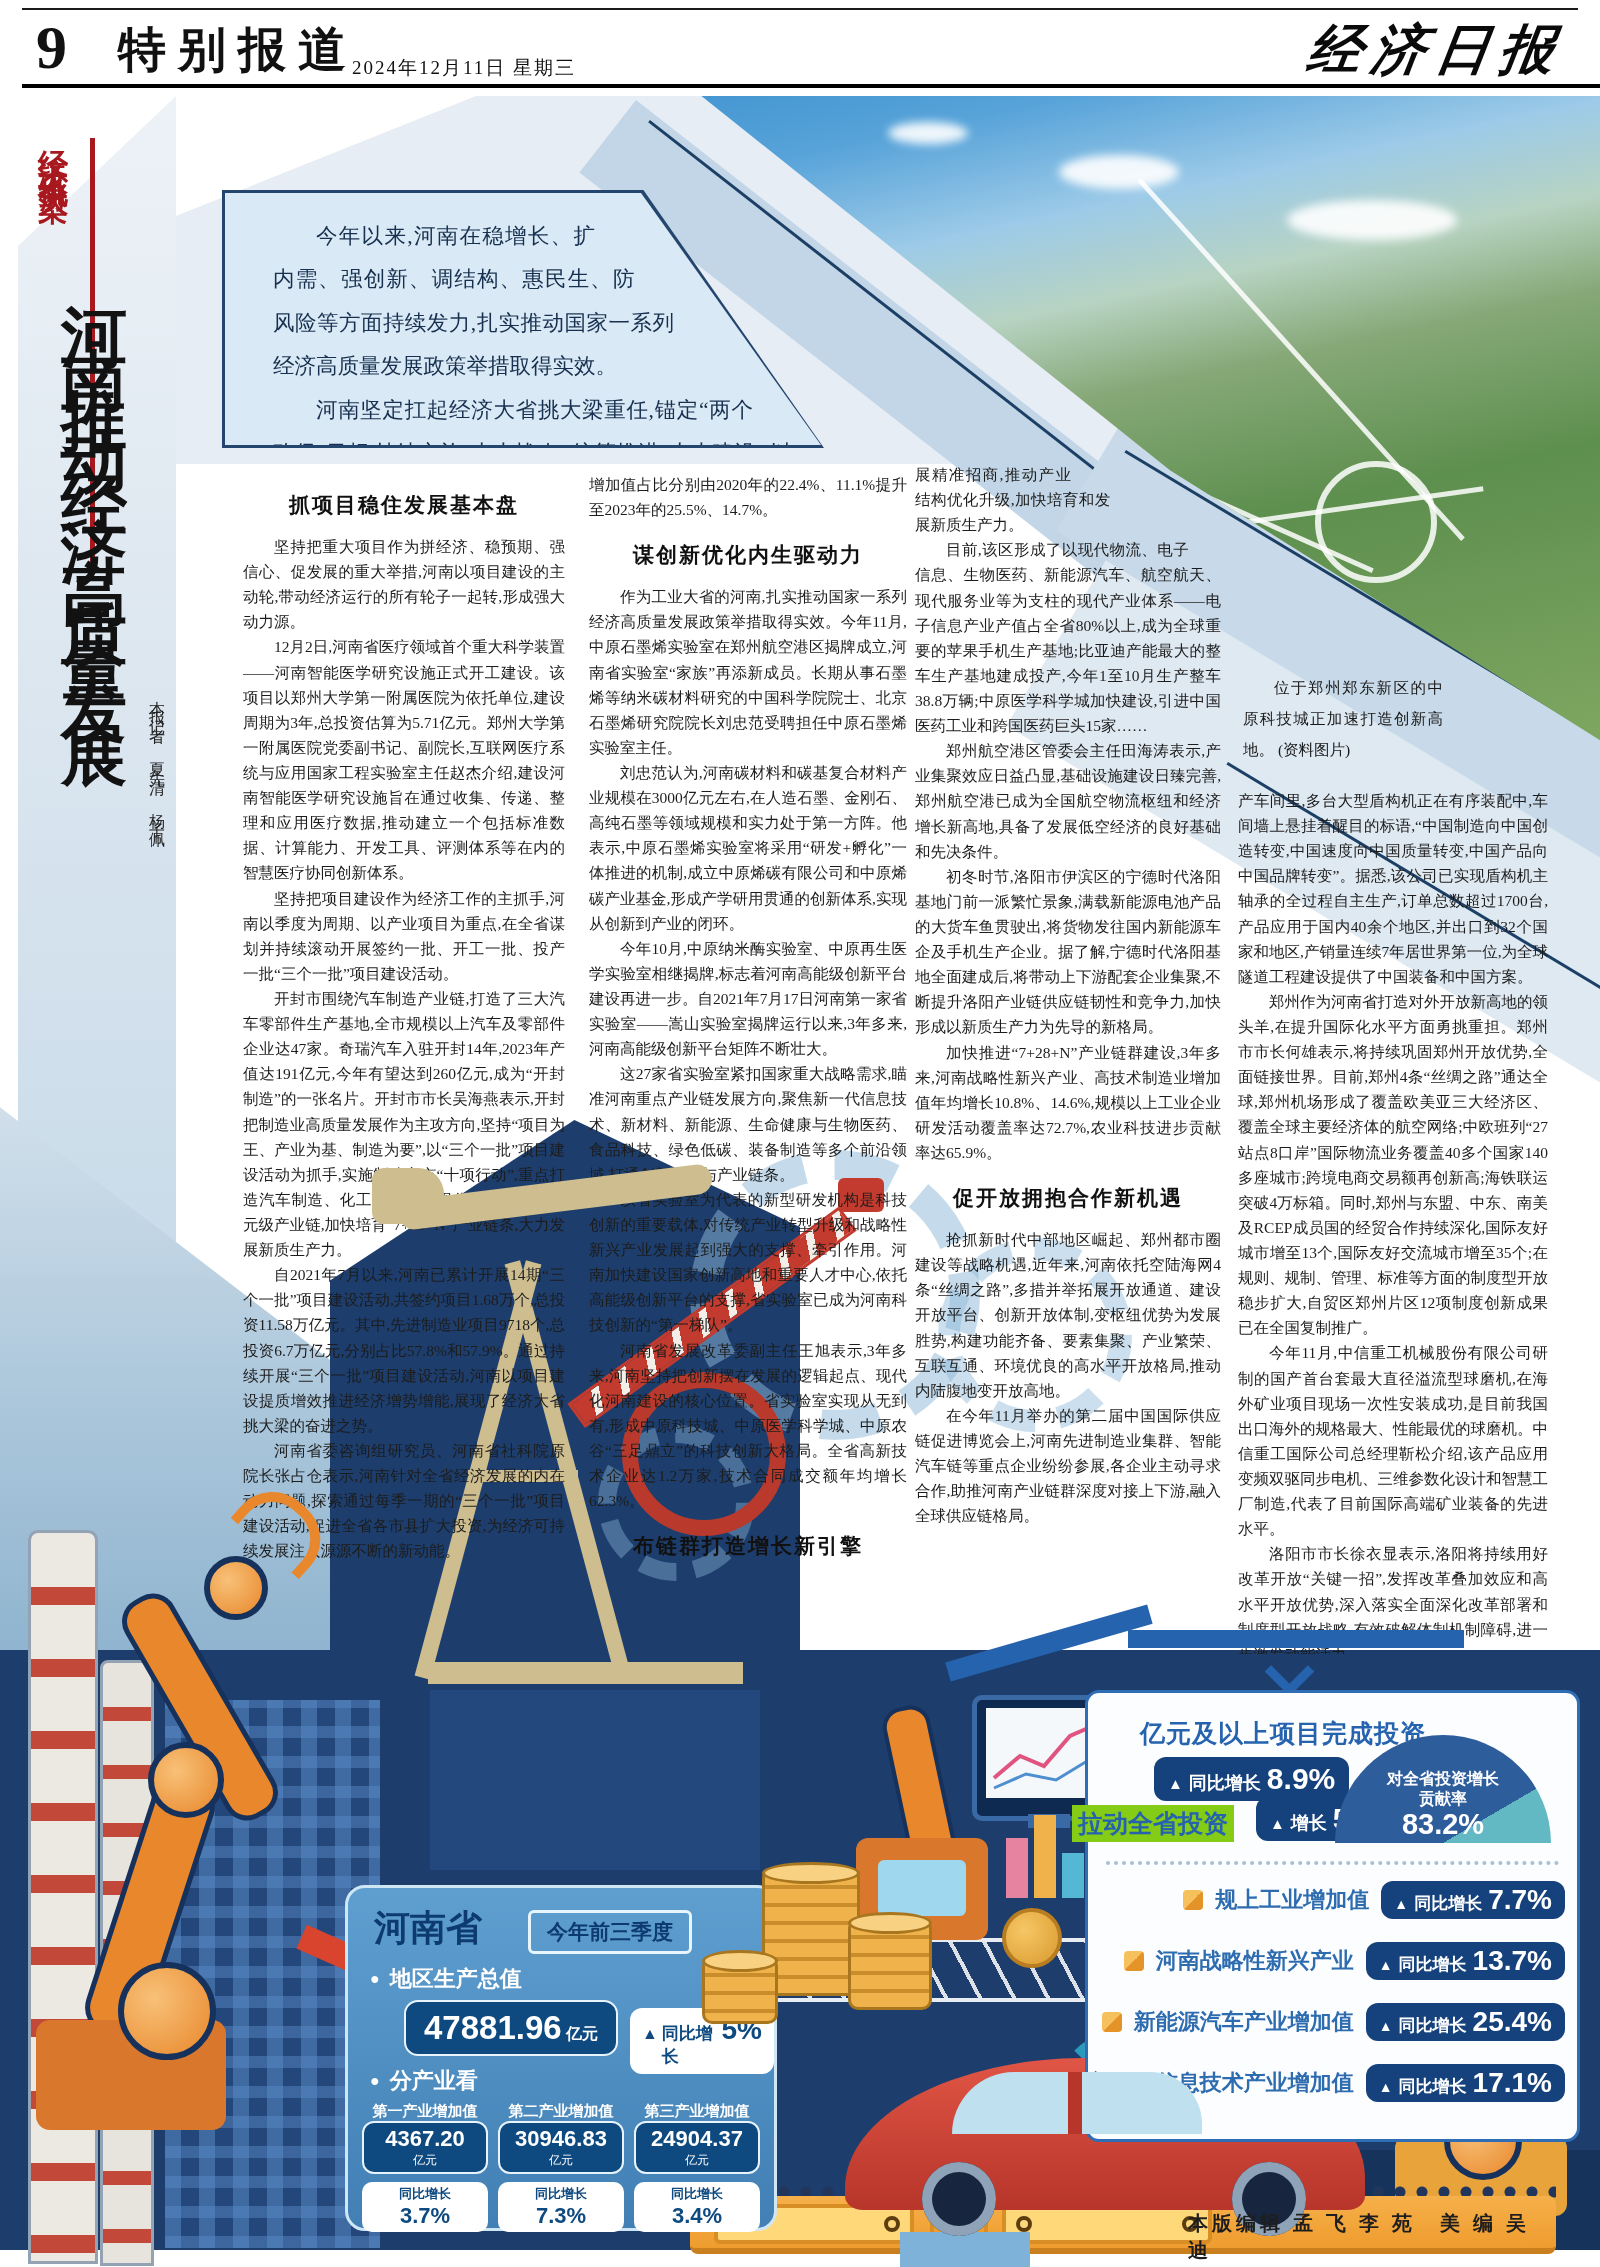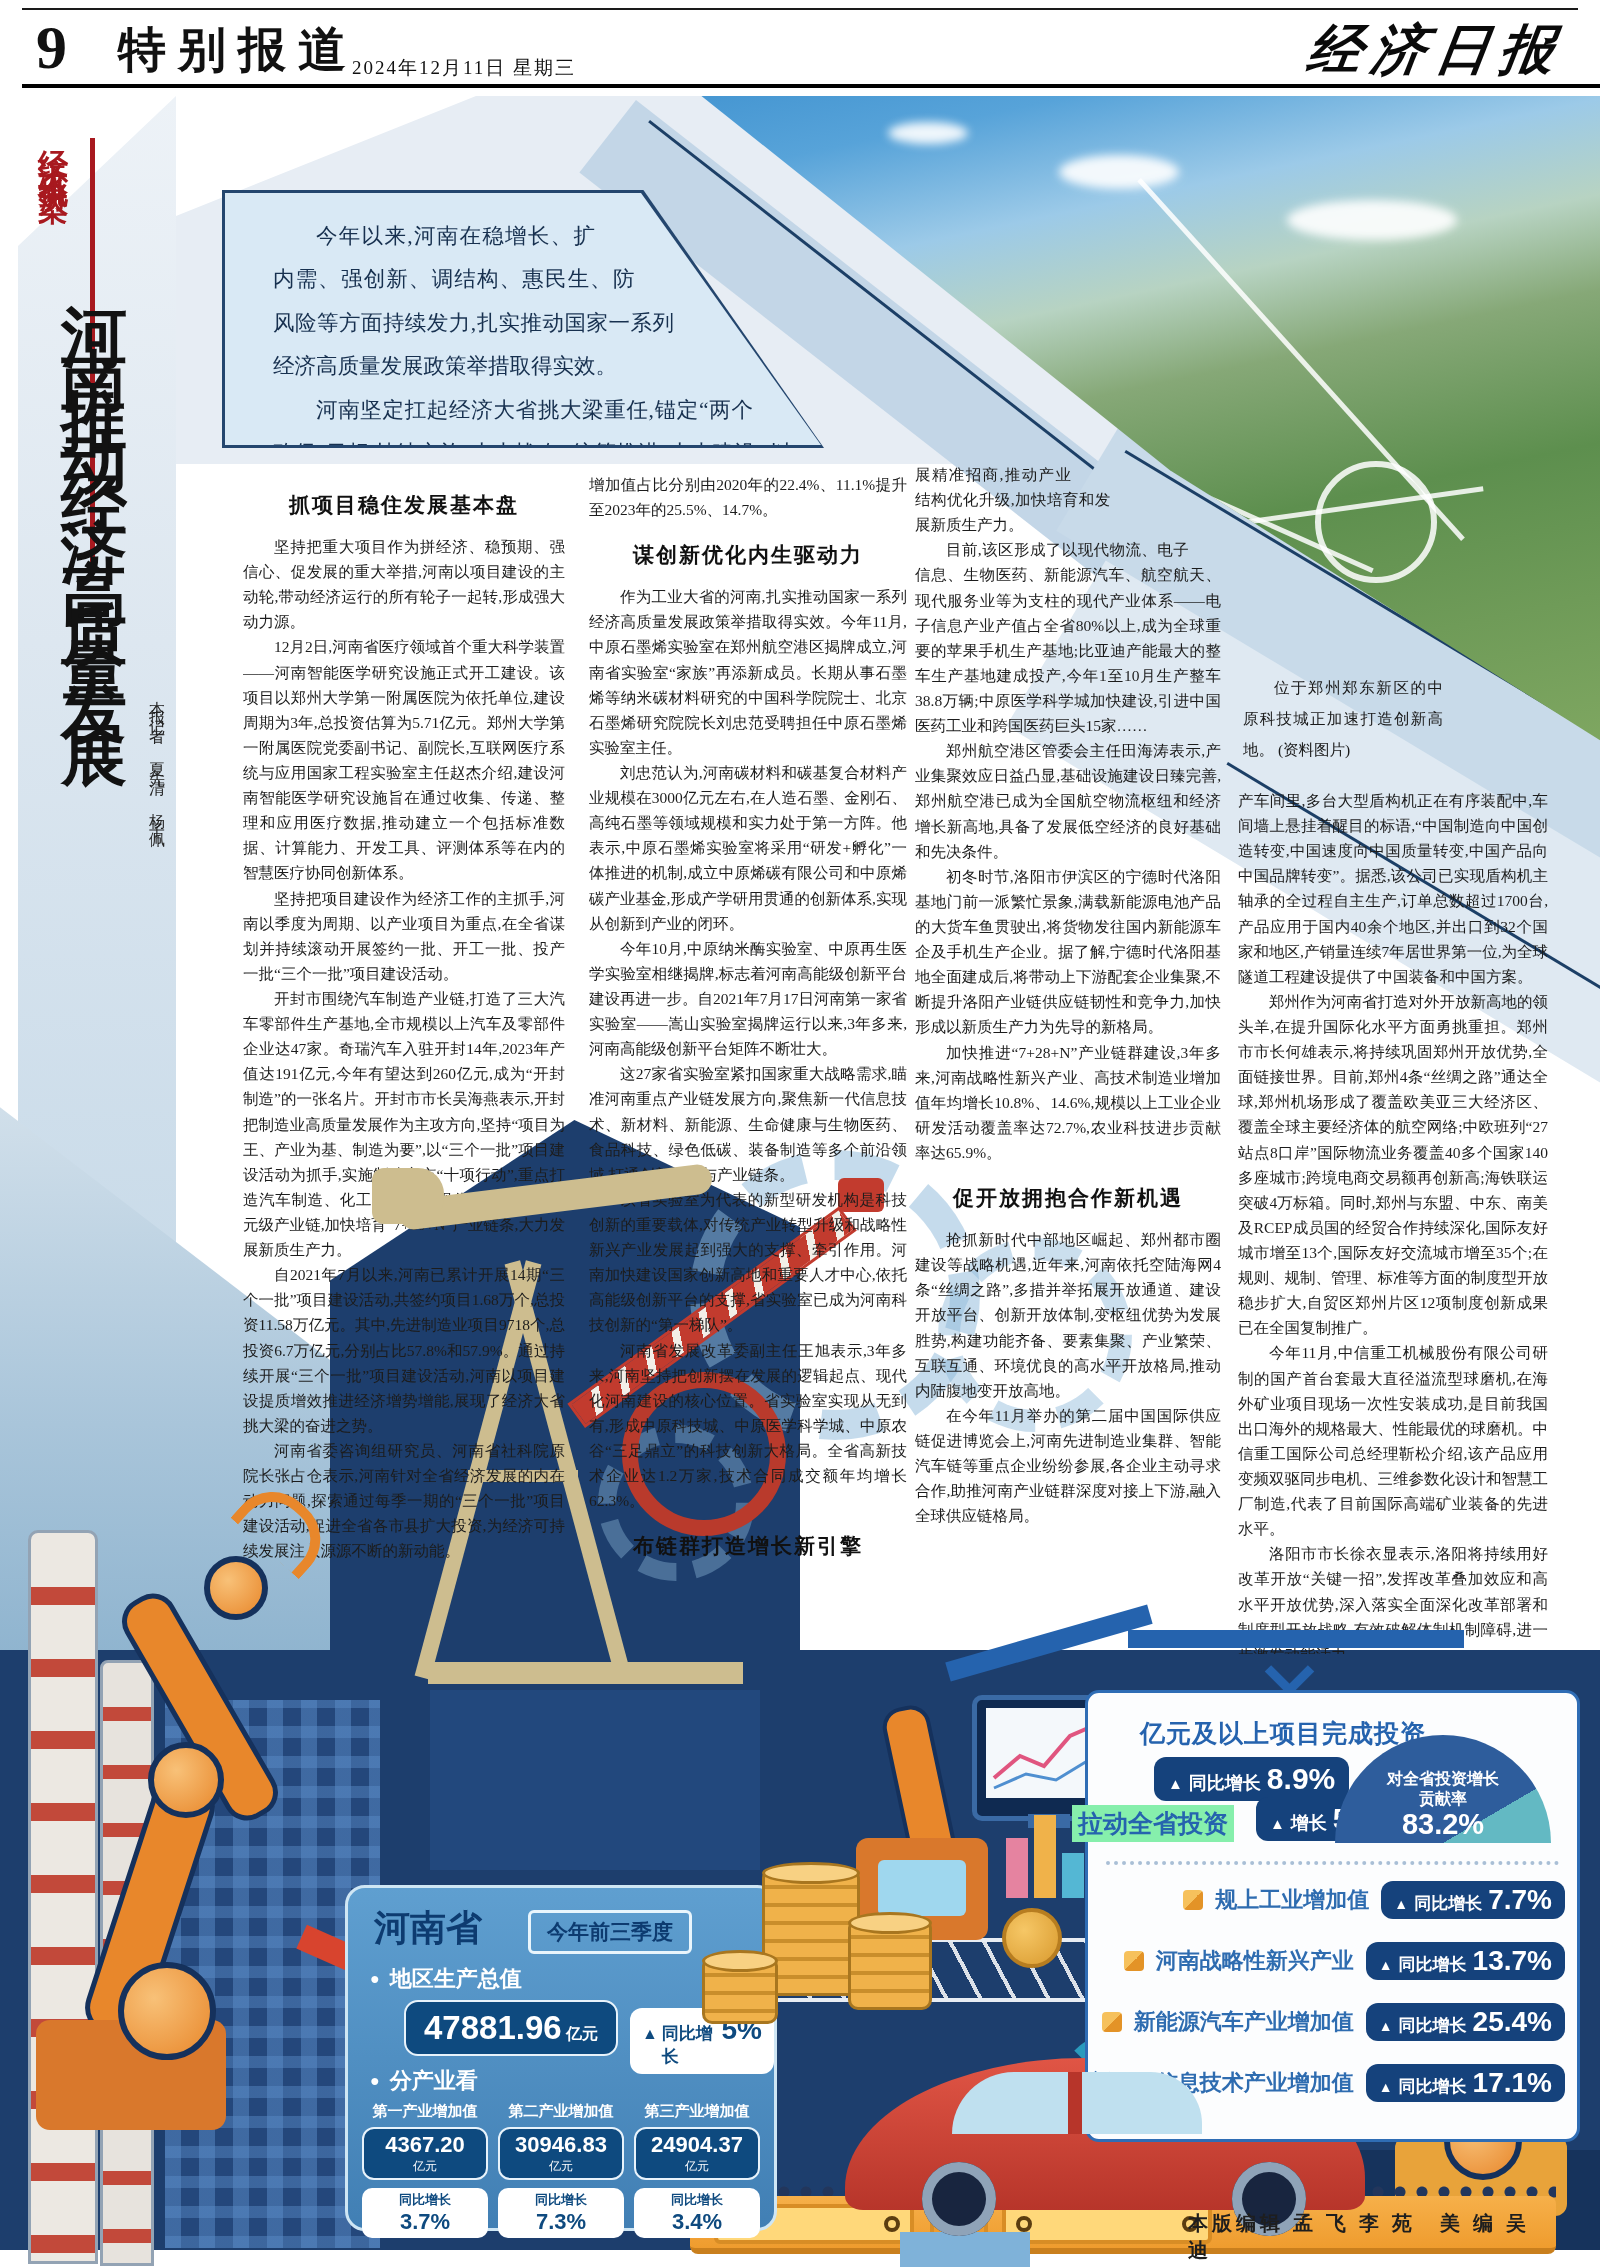--- a/index.html
+++ b/index.html
@@ -169,37 +169,37 @@
   .gdp-box{position:absolute;left:56px;top:112px;background:#0e4a7f;border:2px solid #e8f3fb;border-radius:14px;
            padding:7px 18px;color:#fff;}
   .gdp-val{font-size:33px;font-weight:900;}
   .gdp-unit{font-size:16px;font-weight:700;}
   .gdp-pill{position:absolute;left:282px;top:120px;background:#fff;border-radius:12px;padding:6px 12px;
             color:#0e4a7f;display:flex;align-items:baseline;gap:4px;}
   .gdp-pill .pre{font-size:17px;font-weight:700;}
   .gdp-pill .big{font-size:28px;font-weight:900;}
   .inds{position:absolute;left:14px;right:14px;top:214px;display:flex;gap:10px;justify-content:space-between;}
   .ind{flex:1;text-align:center;}
-  .ind-label{color:#fff;font-weight:900;font-size:15px;white-space:nowrap;margin-bottom:6px;}
+  .ind-label{color:#fff;font-weight:900;font-size:15px;white-space:nowrap;}
   .ind-box{background:#0e4a7f;border:2px solid #e8f3fb;border-radius:12px;padding:3px 4px;color:#fff;}
   .ind-val{display:block;font-size:22px;font-weight:900;}
   .ind-unit{display:block;font-size:12px;}
   .ind-pill{background:#fff;border-radius:10px;margin-top:8px;padding:3px 4px;color:#0e4a7f;}
   .ind-gl{display:block;font-size:13px;font-weight:700;}
   .ind-gv{display:block;font-size:22px;font-weight:900;}
   
   .rib-slant{left:948px;top:1662px;width:210px;height:20px;background:#2563ae;transform:rotate(-16deg);transform-origin:0 50%;z-index:4;}
   .rib-h{left:1128px;top:1630px;width:336px;height:18px;background:#2563ae;z-index:4;}
   .rib-chev{left:1272px;top:1654px;width:26px;height:26px;border-right:9px solid #2563ae;border-bottom:9px solid #2563ae;transform:rotate(45deg);z-index:4;}
   .invest{left:1085px;top:1690px;width:495px;height:452px;z-index:5;box-sizing:border-box;
           background:#fcfdfe;border:3px solid #2f6db5;border-radius:14px;
           font-family:"Liberation Sans","DejaVu Sans",sans-serif;}
   .inv-label1{position:absolute;left:52px;top:24px;font-size:25px;font-weight:900;color:#2563ae;letter-spacing:1px;}
   .inv-pill1{position:absolute;left:66px;top:64px;}
-  .inv-label2{position:absolute;left:-16px;top:112px;font-size:25px;font-weight:900;color:#2563ae;background:#86efac;padding:2px 6px;}
+  .inv-label2{position:absolute;left:-16px;top:112px;font-size:25px;font-weight:900;color:#2563ae;background:#84cc16;padding:2px 6px;}
   .inv-pill2{position:absolute;left:168px;top:104px;}
   .npill{background:#15427c;border-radius:12px;padding:5px 14px;color:#fff;display:flex;align-items:baseline;gap:6px;}
   .npill .up{font-size:15px;}
   .npill .pre{font-size:18px;font-weight:700;}
   .npill .val{font-size:30px;font-weight:900;}
   .npill .suf{font-size:16px;font-weight:700;}
   .gauge{position:absolute;right:26px;top:42px;width:216px;height:108px;border-radius:216px 216px 0 0;overflow:hidden;}
   .gauge-inner{position:absolute;left:0;right:0;bottom:2px;text-align:center;color:#fff;}
   .g-l{font-size:16px;font-weight:700;line-height:1.25;}
   .g-v{font-size:29px;font-weight:900;line-height:1.1;}

